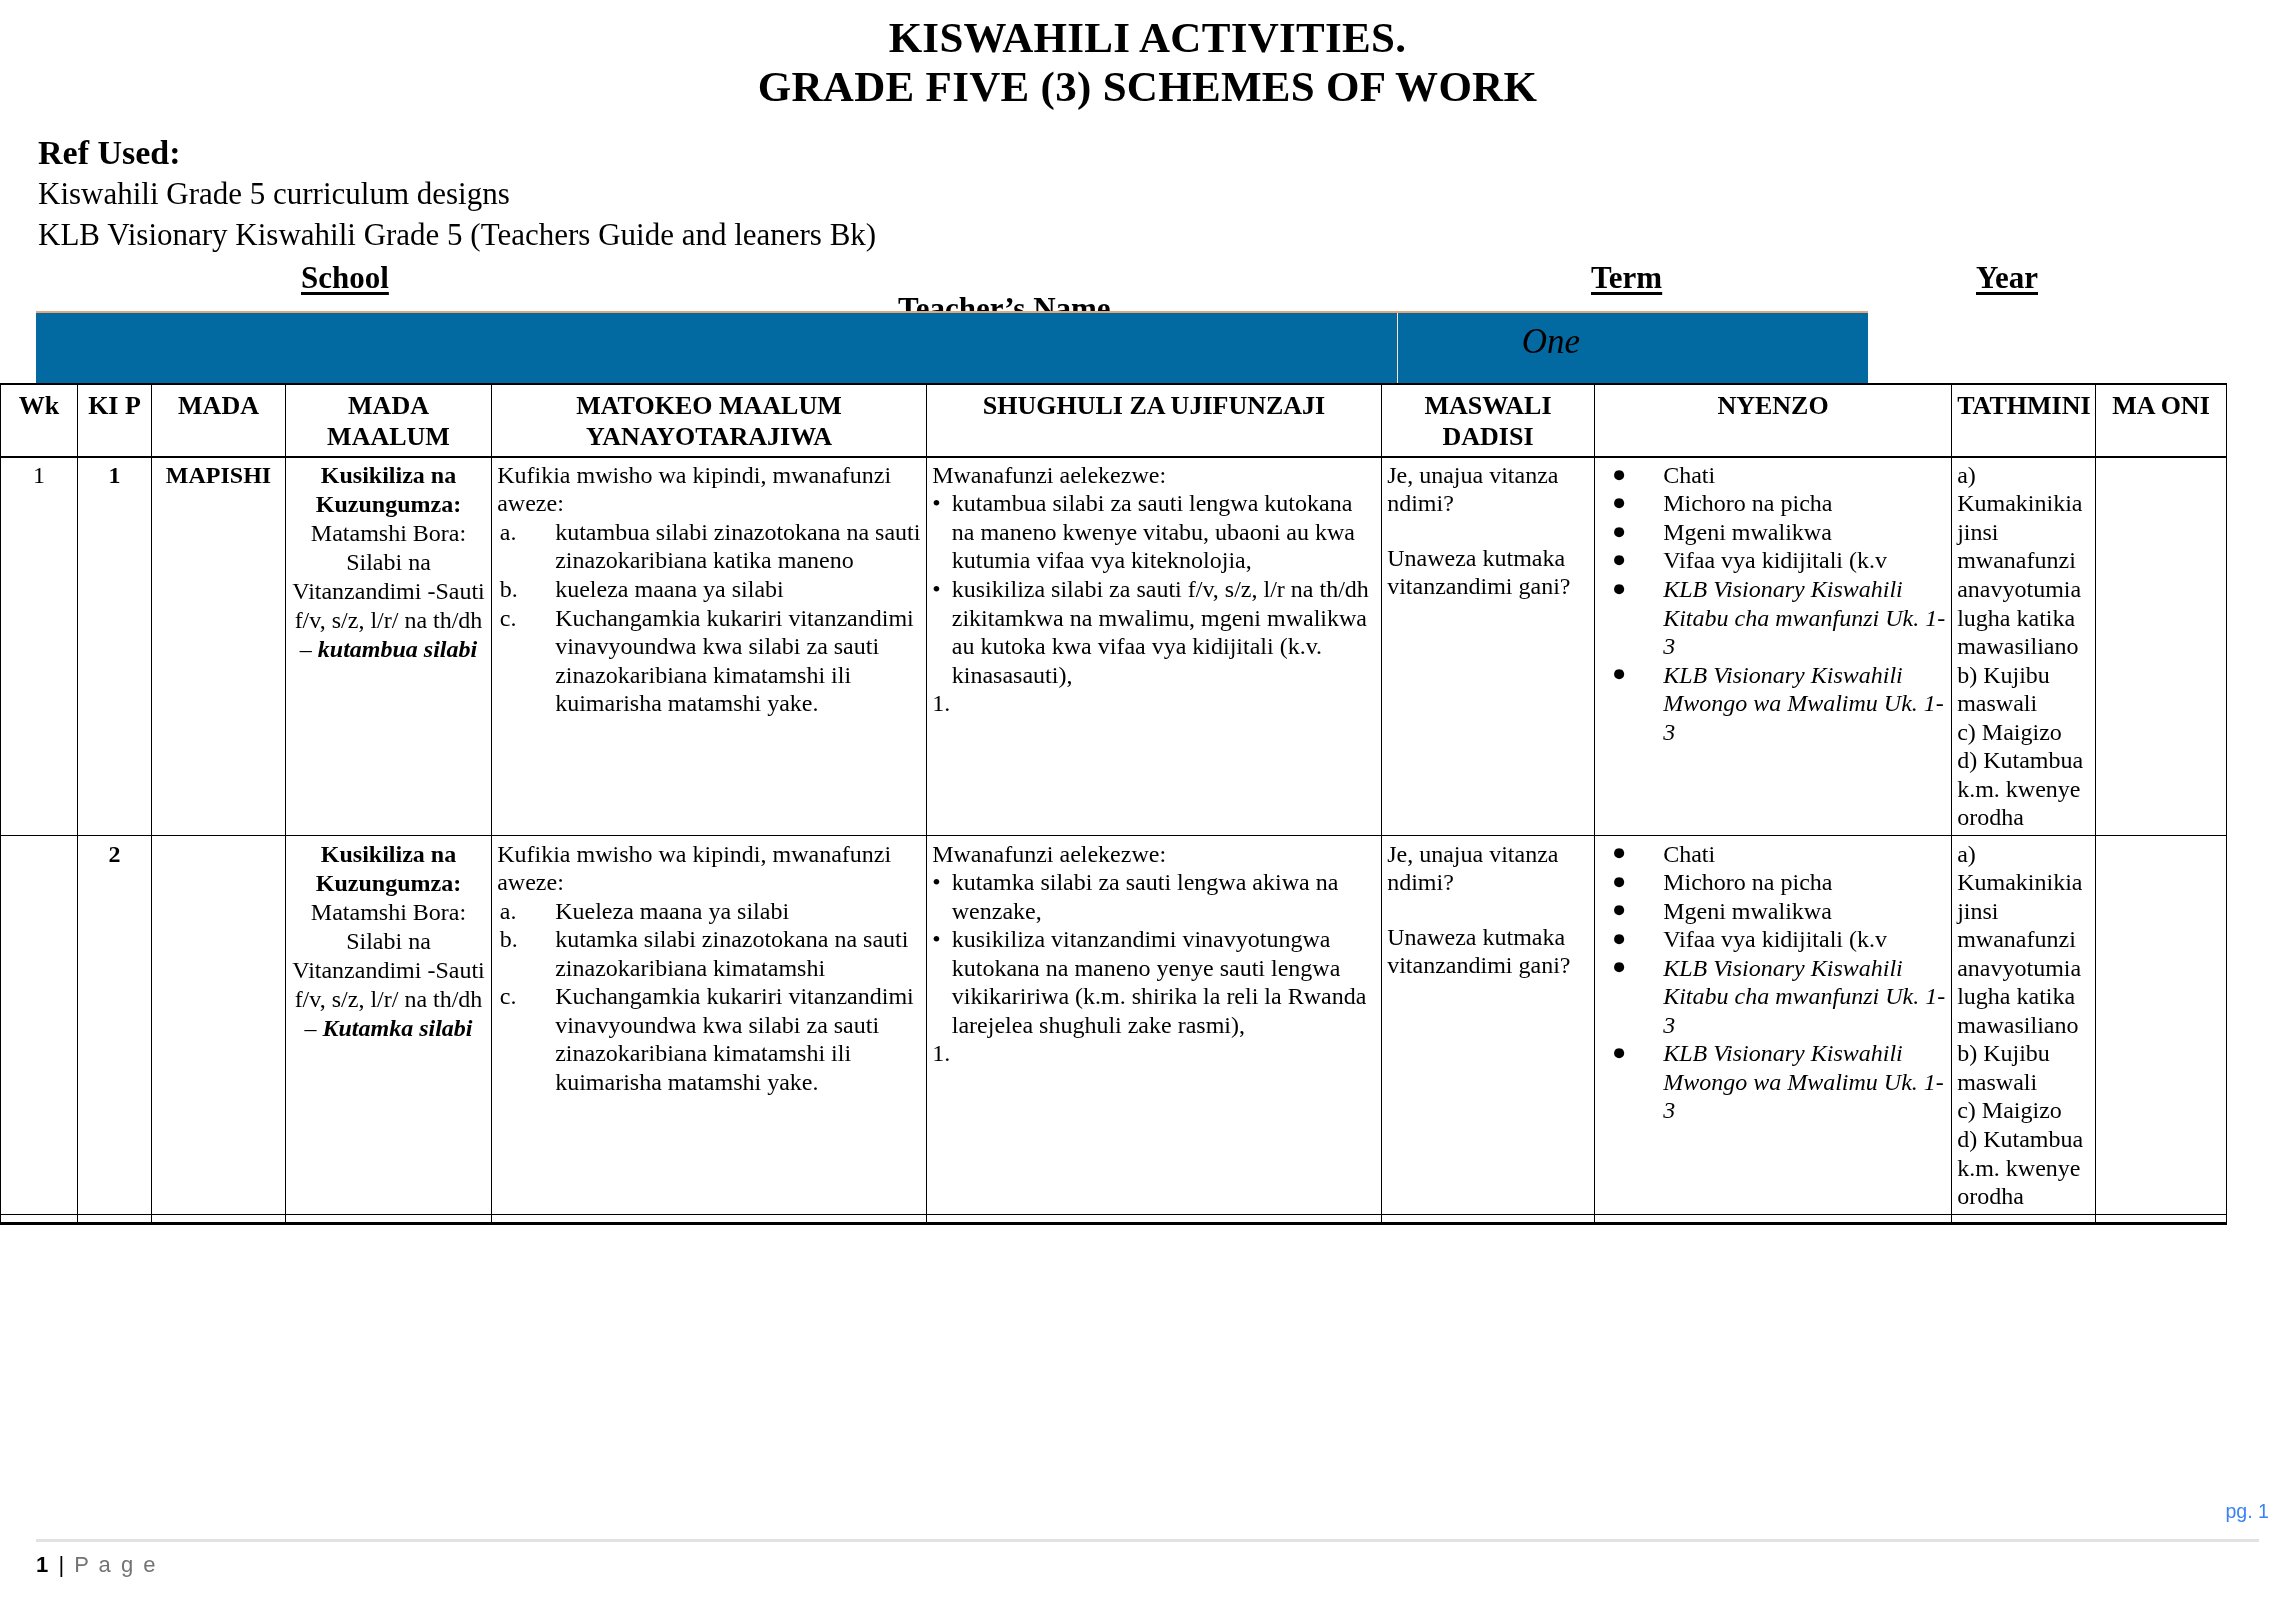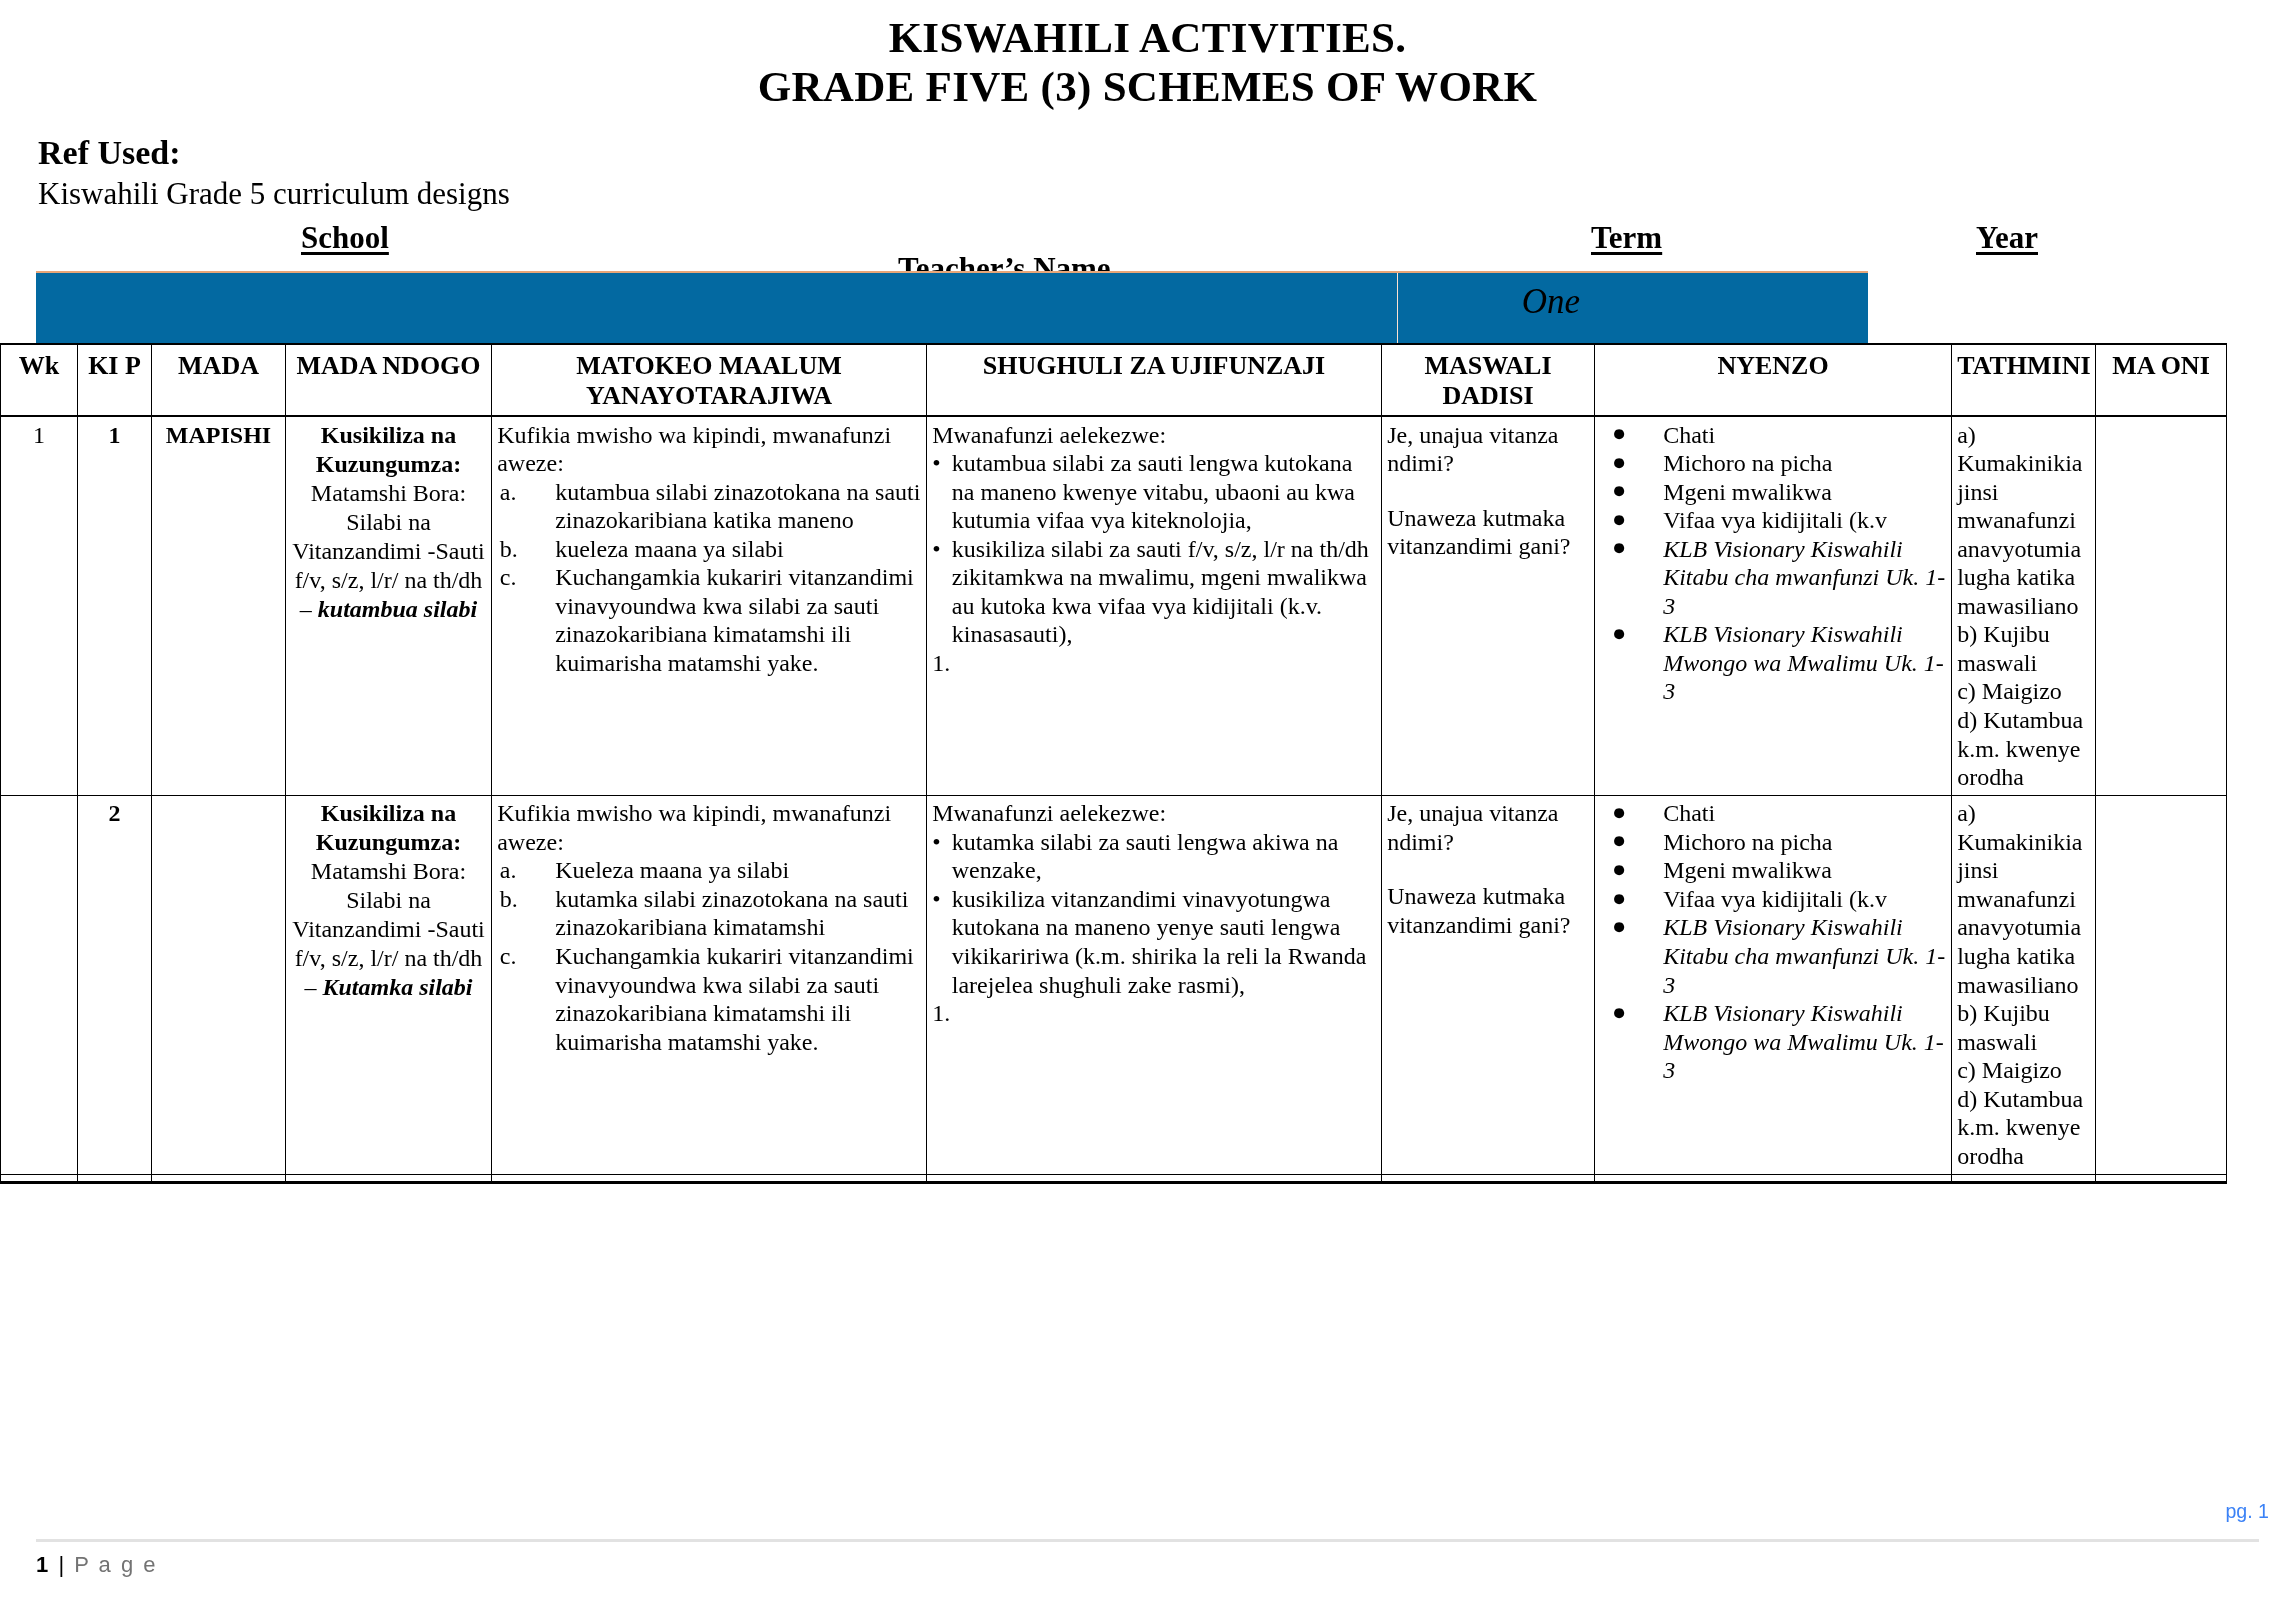--- a/index.html
+++ b/index.html
@@ -185,20 +185,21 @@
 <div class="page">
 
   <div class="doc-title">
     <span>KISWAHILI ACTIVITIES.</span>
     <span class="l2">GRADE FIVE (3) SCHEMES OF WORK</span>
   </div>
 
   <div class="ref-block">
     <div class="ref-head">Ref Used:</div>
     <div class="ref-line">Kiswahili Grade 5 curriculum designs</div>
+    <div class="ref-line">KLB Visionary Kiswahili Grade 5 (Teachers Guide and leaners Bk)</div>
   </div>
 
   <div class="fieldrow">
     <span class="fieldlabel fl-school">School</span>
     <span class="fieldlabel fl-teacher">Teacher’s Name</span>
     <span class="fieldlabel fl-term">Term</span>
     <span class="fieldlabel fl-year">Year</span>
   </div>
 
   <div class="banner">
@@ -217,21 +218,21 @@
         <col class="c-mas">
         <col class="c-nye">
       <col class="c-tat">
         <col class="c-mao">
     </colgroup>
     <thead>
       <tr>
         <th>Wk</th>
         <th>KI P</th>
         <th>MADA</th>
-        <th>MADA NDOGO</th>
+        <th>MADA MAALUM</th>
         <th>MATOKEO MAALUM YANAYOTARAJIWA</th>
         <th>SHUGHULI ZA UJIFUNZAJI</th>
         <th>MASWALI DADISI</th>
         <th>NYENZO</th>
         <th>TATHMINI</th>
         <th>MA ONI</th>
       </tr>
     </thead>
     <tbody>
         <tr>

